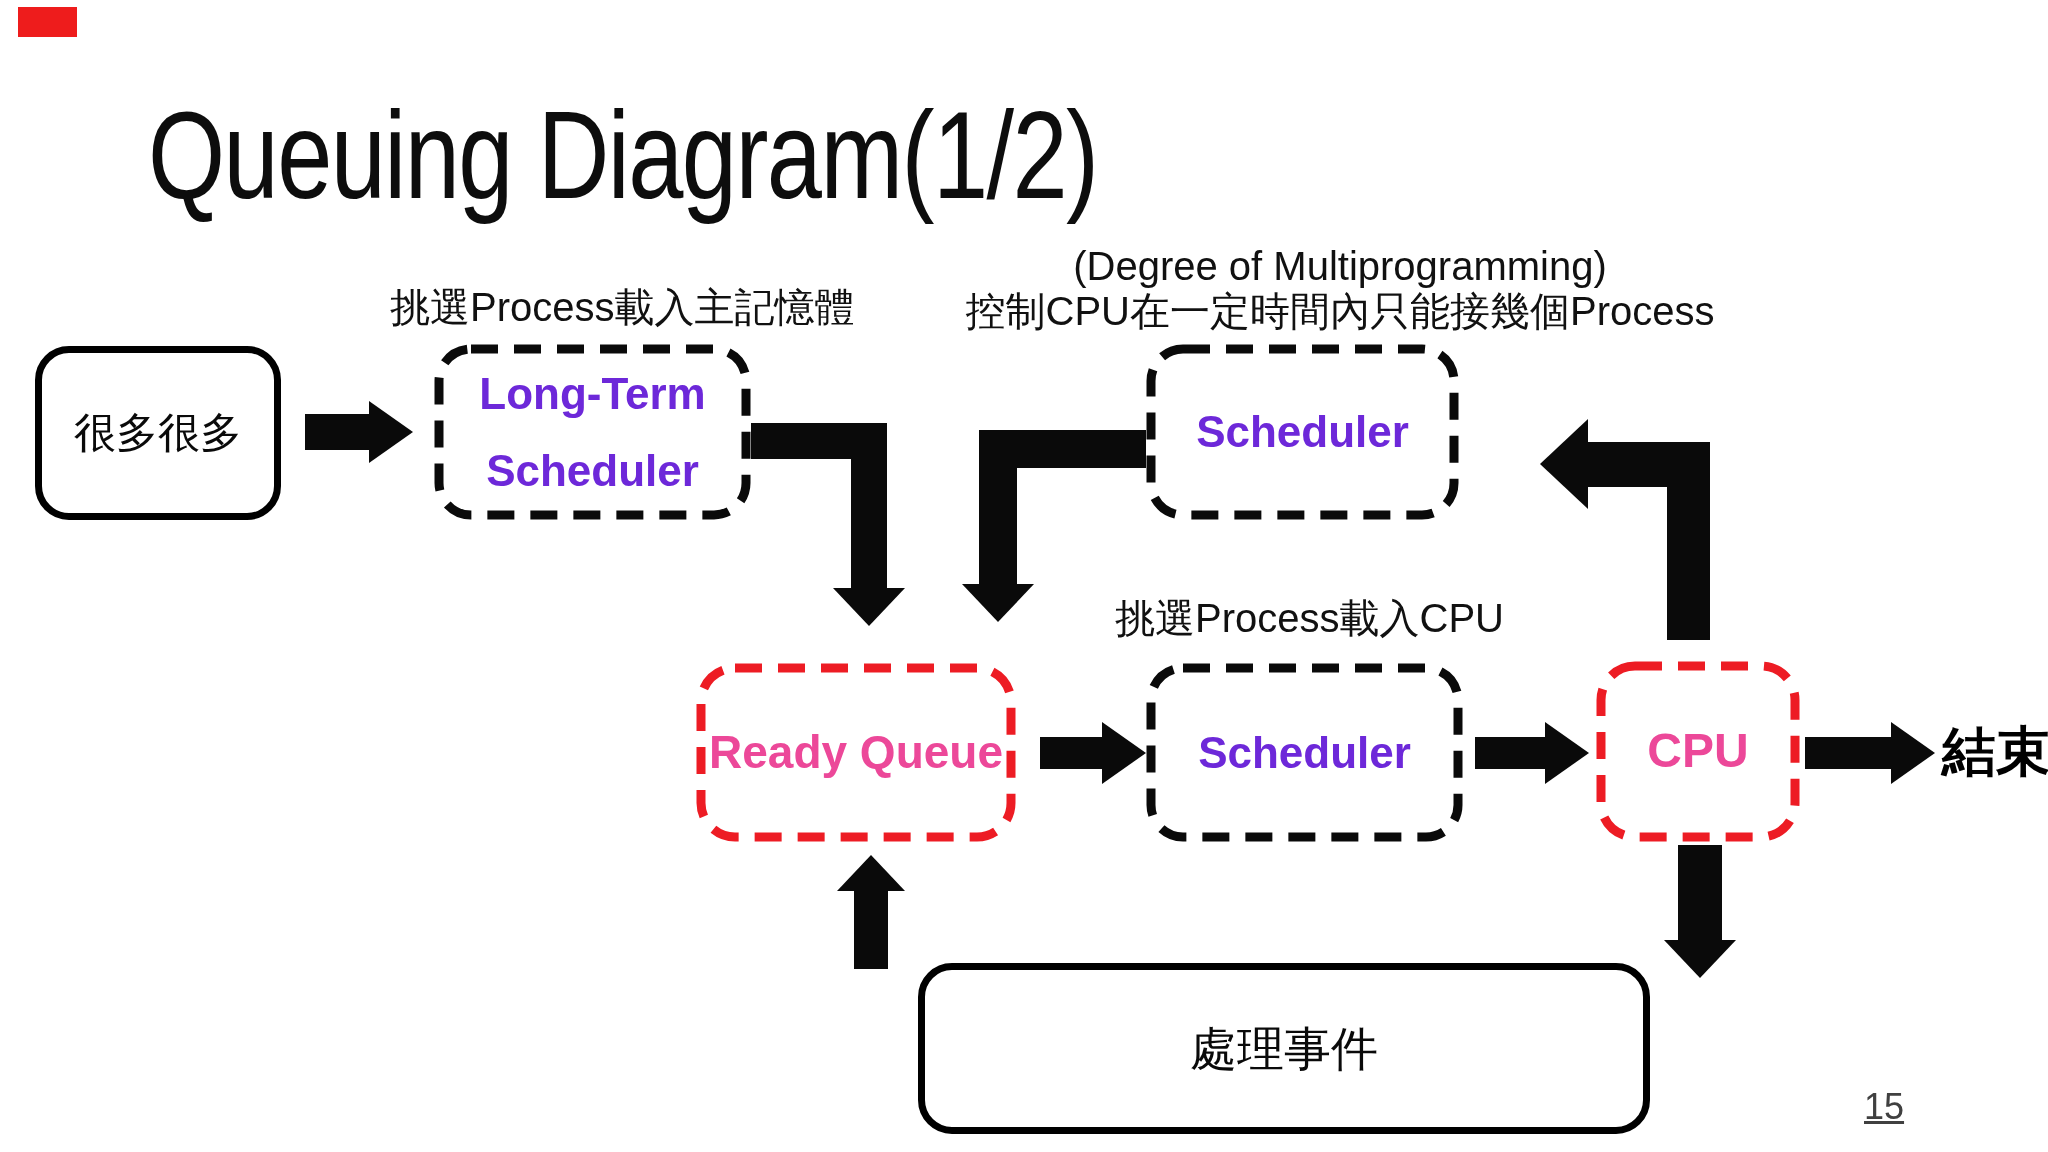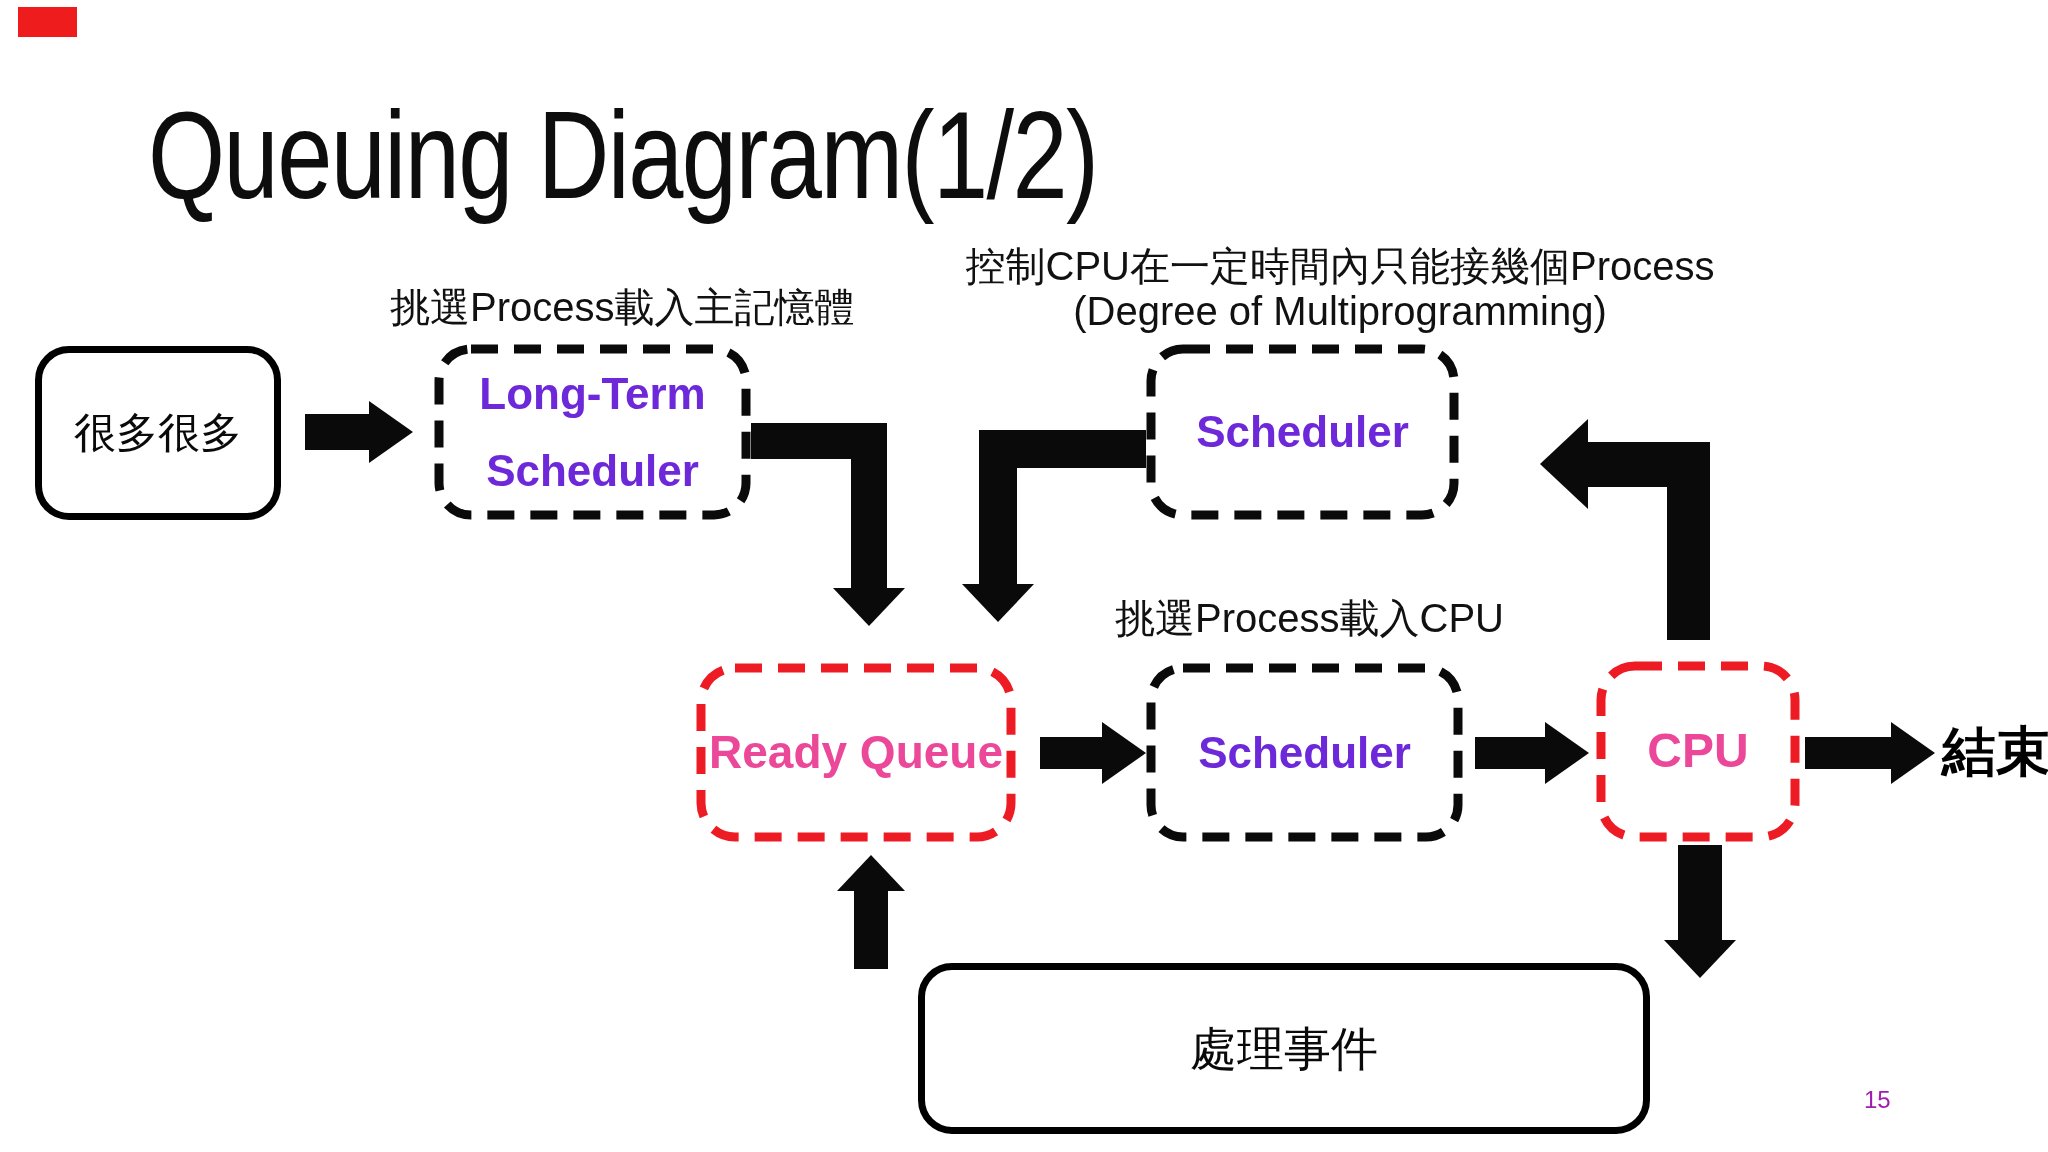--- a/index.html
+++ b/index.html
@@ -17,41 +17,41 @@
   .box{display:flex;flex-direction:column;align-items:center;justify-content:center;
        text-align:center;line-height:1.18;gap:25px;}
   .box svg{position:absolute;left:0;top:0;}
   .box .txt{position:relative;}
   .solidbox{border:7px solid #000;border-radius:34px;box-sizing:border-box;}
   .b-en{font-size:44px;font-weight:700;color:#6d28d9;}
   .b-reg{font-size:42px;font-weight:400;color:#0a0a0a;line-height:1.3;}
   .red-label{font-size:46px;font-weight:700;color:#ec4899;}
   .end-label{font-size:54px;font-weight:700;color:#000;white-space:nowrap;}
   .big-cjk{font-size:47px;font-weight:400;color:#0a0a0a;}
-  .pagenum{font-size:24px;color:#a21caf;}
+  .pagenum{font-size:36px;color:#404040;text-decoration:underline;}
   
   .bar{position:absolute;background:#0a0a0a;}
   .tri{position:absolute;width:0;height:0;}
   .tri-right{border-top:31px solid transparent;border-bottom:31px solid transparent;border-left:44px solid #0a0a0a;}
   .tri-left{border-top:45px solid transparent;border-bottom:45px solid transparent;border-right:48px solid #0a0a0a;}
   .tri-down{border-left:36px solid transparent;border-right:36px solid transparent;border-top:38px solid #0a0a0a;}
   .tri-up{border-left:34px solid transparent;border-right:34px solid transparent;border-bottom:36px solid #0a0a0a;}
 </style>
 </head>
 <body>
 
 <div class="abs corner"></div>
 
 <div class="abs title">Queuing Diagram(1/2)</div>
 
 <div class="abs note" style="left:390px;top:285px;width:456px;">挑選Process載入主記憶體</div>
 
 <div class="abs" style="left:940px;top:244px;width:800px;">
+  <div class="note" style="width:800px;">(Degree of Multiprogramming)</div>
   <div class="note" style="width:800px;">控制CPU在一定時間內只能接幾個Process</div>
-  <div class="note" style="width:800px;">(Degree of Multiprogramming)</div>
 </div>
 
 <div class="abs note" style="left:1115px;top:596px;width:380px;">挑選Process載入CPU</div>
 
 <div class="abs box solidbox" style="left:35px;top:346px;width:246px;height:174px;">
   <div class="txt b-reg">很多很多</div>
 </div>
 
 <div class="abs box" style="left:434px;top:344px;width:317px;height:176px;">
   <svg width="317" height="176">

